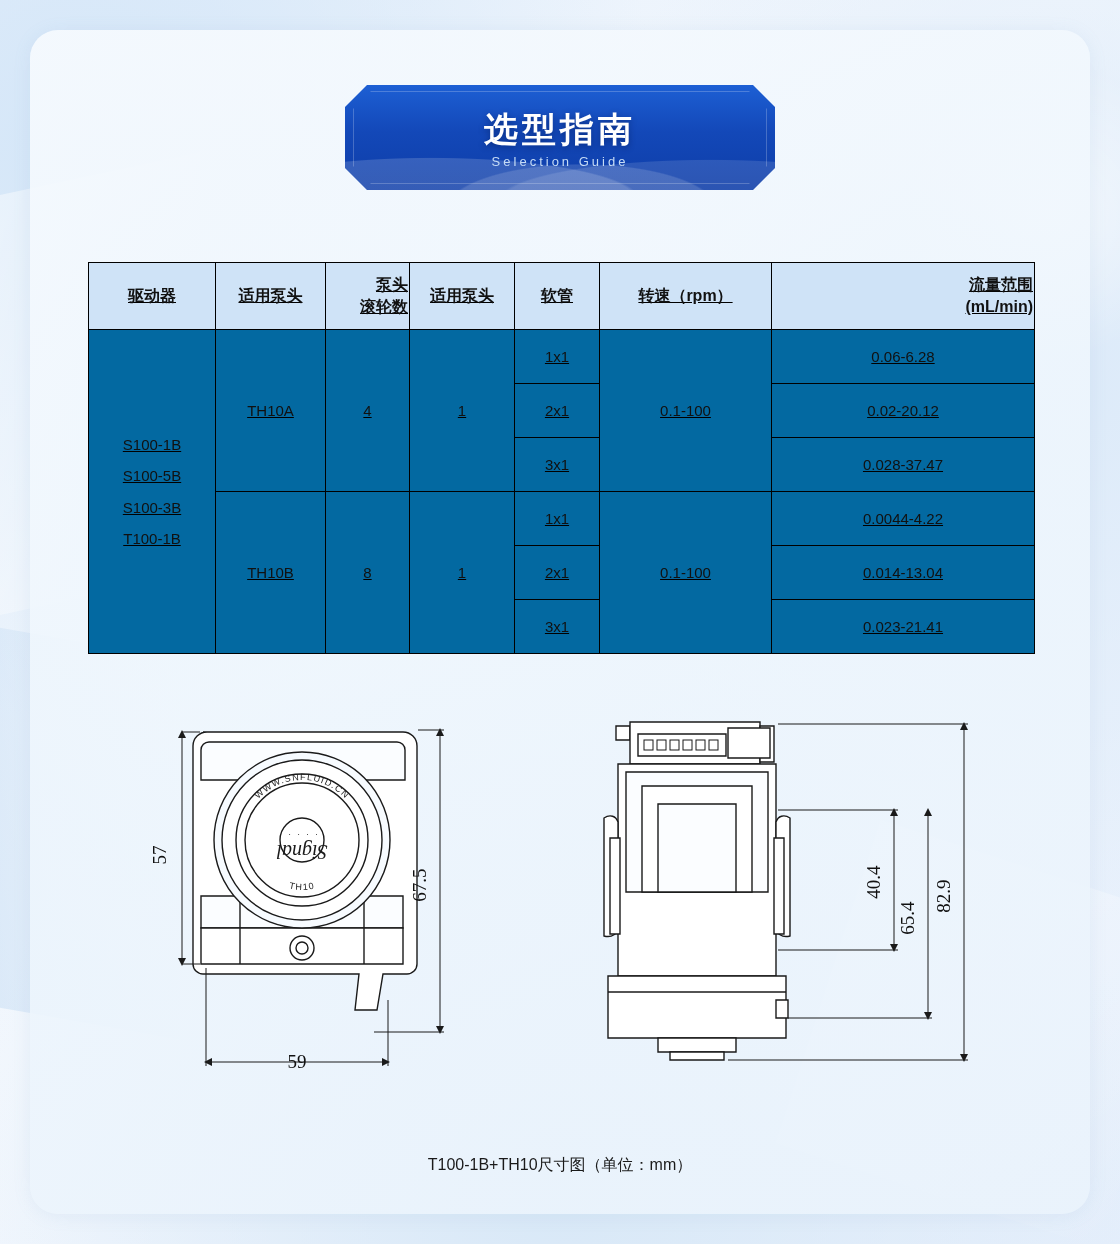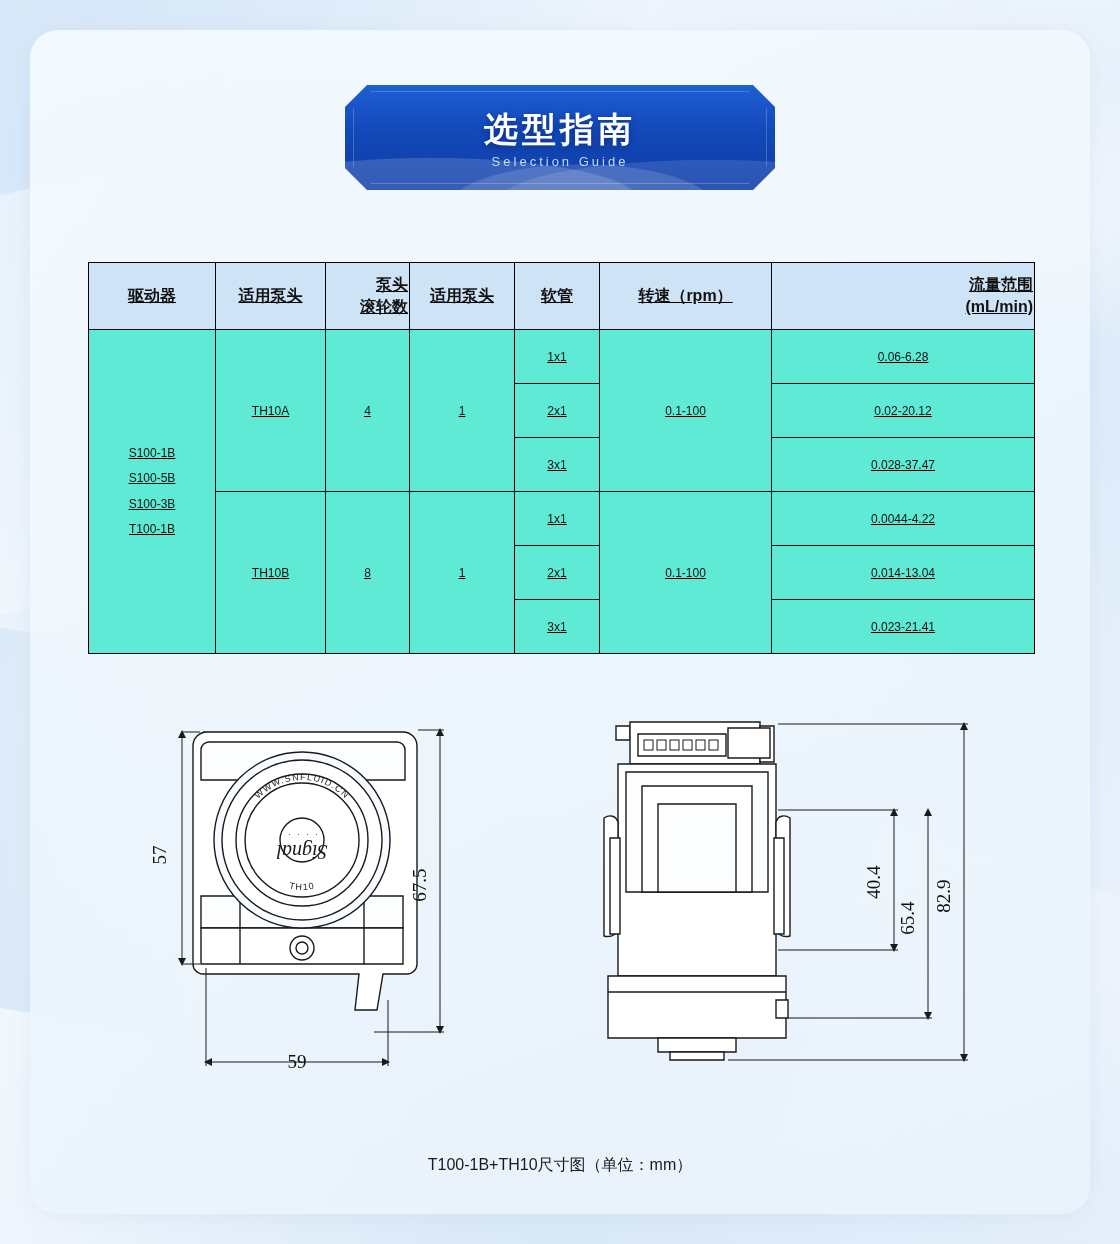--- a/index.html
+++ b/index.html
@@ -143,22 +143,22 @@
     color: #111111;
   }
   table.spec th {
     background: #cfe3f7;
     font-size: 16px;
     font-weight: bold;
     height: 64px;
     line-height: 1.35;
   }
   table.spec td {
-    background: #5eead4;
-    font-size: 12px;
+    background: #0369a1;
+    font-size: 15px;
     height: 51px;
   }
   td.driver {
     font-size: 17px;
     line-height: 2.1;
   }
   .th-two-line span { display: block; text-align: right; }
 
   
   .drawings {

